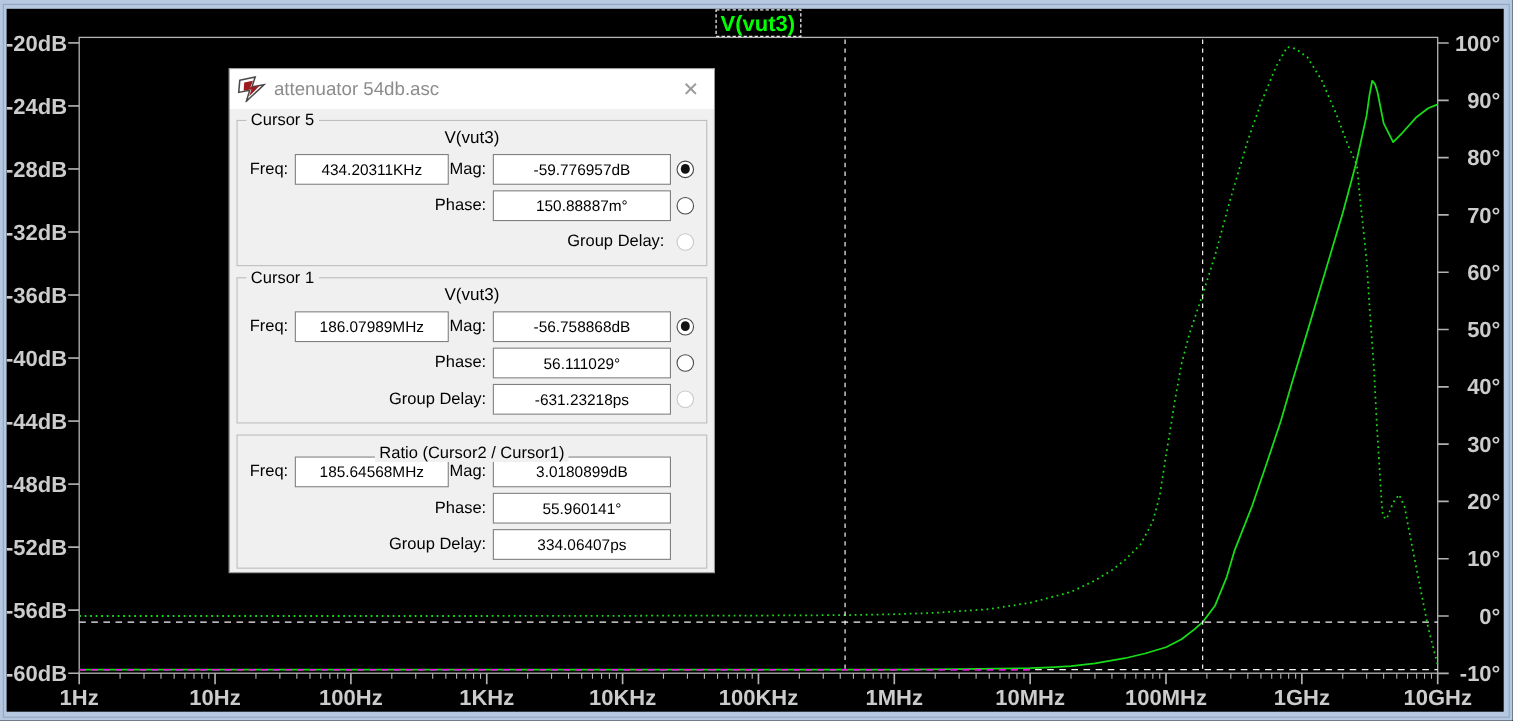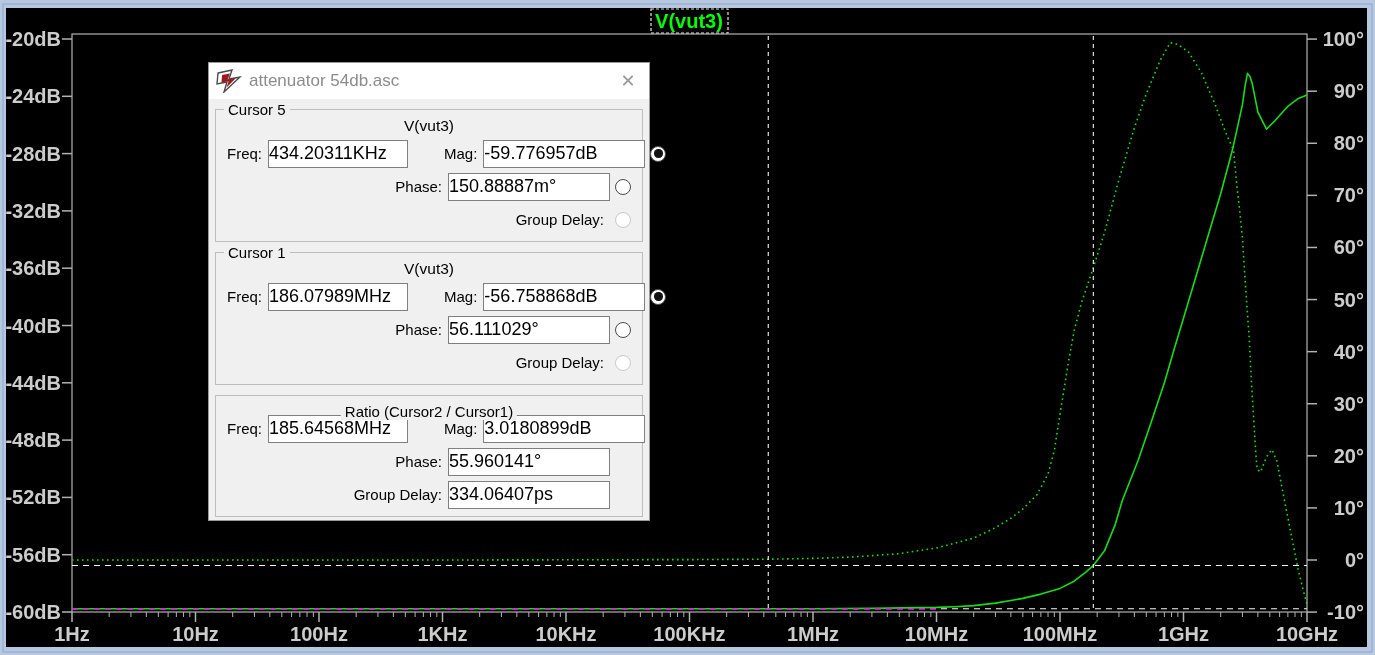--- a/index.html
+++ b/index.html
@@ -22,23 +22,23 @@
   .tb-close{width:42px;height:36px;display:flex;align-items:center;justify-content:center;
     color:#9a9a9a;font-size:18px;cursor:default;}
   .dlg-body{padding:0 4px;}
   .group{position:relative;border:1px solid #bdbdbd;margin:10px 2px 0;padding:3px 6px 6px;background:#f0f0f0;}
   .gcap{position:absolute;top:-9px;left:8px;background:#f0f0f0;padding:0 4px;font-size:15px;line-height:17px;white-space:nowrap;}
   .gcap.center{left:50%;transform:translateX(-50%);margin-top:16px;}
   .trace-name{text-align:center;font-size:15.5px;height:23px;line-height:25px;}
   .row{display:flex;align-items:center;height:31px;margin-top:2px;}
   .lbl{font-size:15px;text-align:right;padding-right:6px;white-space:nowrap;}
   .lbl.freq{width:40px;flex:0 0 auto;}
-  .lbl.fill{flex:1;padding-left:36px;}
-  .field{height:26px;border:1px solid #7f7f7f;background:#fff;font-size:18px;
-    font-family:"Liberation Sans",sans-serif;padding:0;color:#000;box-sizing:content-box;}
+  .lbl.fill{flex:1;}
+  .field{height:26px;border:1px solid #7f7f7f;background:#fff;font-size:14px;
+    text-align:center;font-family:"Liberation Sans",sans-serif;padding:0;color:#000;box-sizing:content-box;}
   .field.freq{width:138px;flex:0 0 auto;}
   .field.val{width:160px;flex:0 0 auto;}
   .radio-slot{width:26px;flex:0 0 auto;display:flex;justify-content:center;align-items:center;}
   .radio{width:14px;height:14px;border-radius:50%;border:1.6px solid #4a4a4a;background:#fff;position:relative;}
   .radio.sel::after{content:"";position:absolute;inset:2.8px;border-radius:50%;background:#111;}
   .radio.dis{border-color:#c9c9c9;}
 </style>
 </head>
 <body>
 
@@ -258,20 +258,21 @@
       </div>
       <div class="row">
         <span class="lbl fill">Phase:</span>
         <input class="field val" value="56.111029°" style="">
         <span class="radio-slot">
             <span class="radio"></span>
           </span>
       </div>
       <div class="row">
         <span class="lbl fill">Group Delay:</span>
+        <input class="field val" value="-631.23218ps" style="">
         <span class="radio-slot">
             <span class="radio dis"></span>
           </span>
       </div>
     </div>
 
     <div class="group">
       <span class="gcap center">Ratio (Cursor2 / Cursor1)</span>
       <div class="row" style="margin-top:14px;">
         <span class="lbl freq">Freq:</span>

